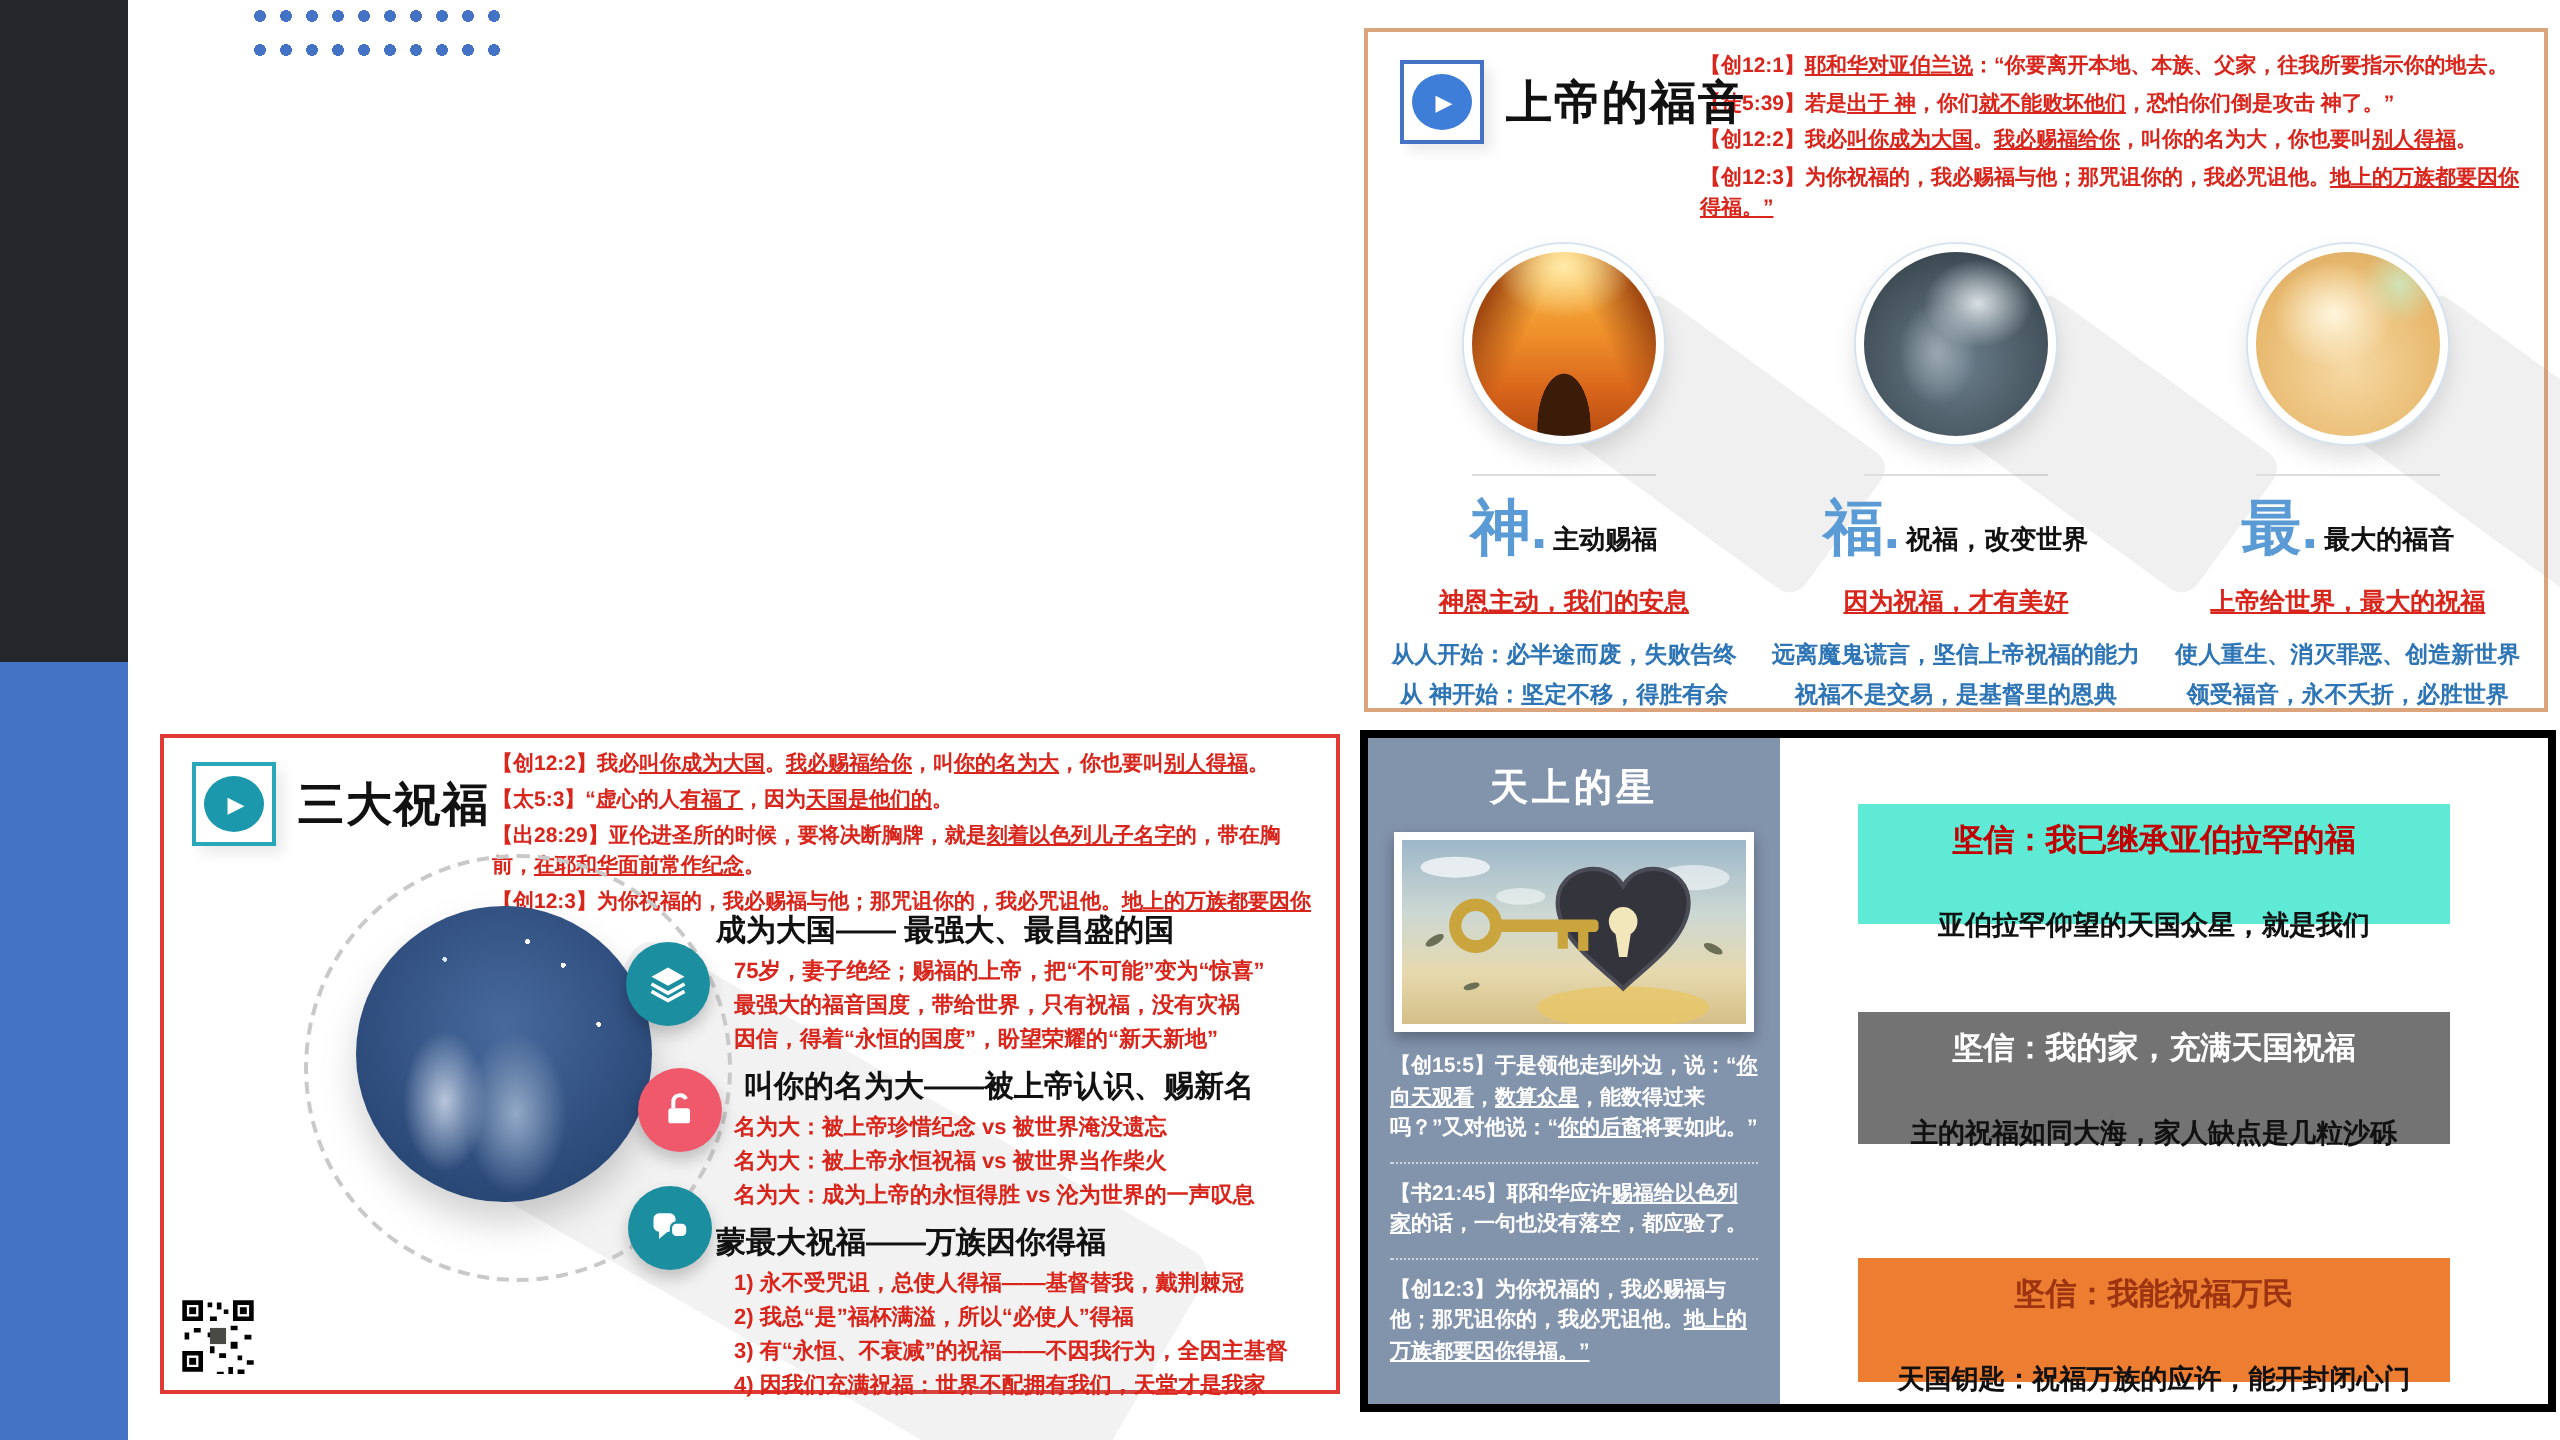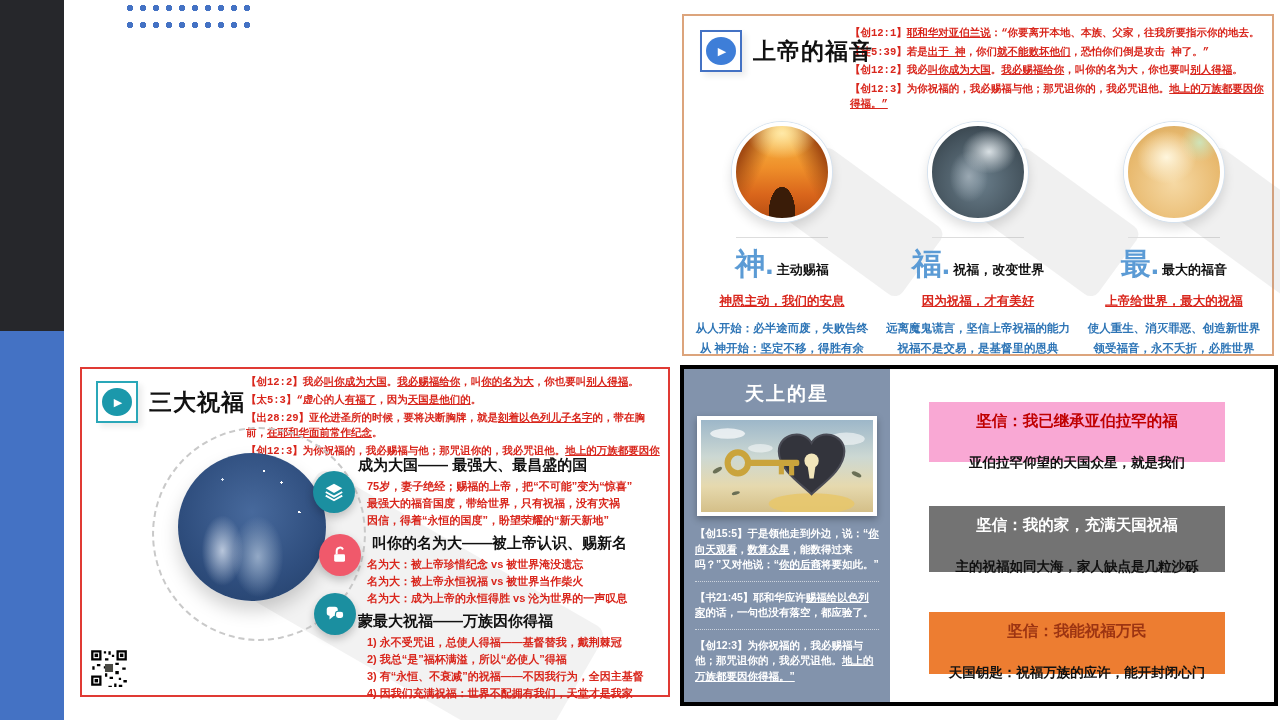--- a/index.html
+++ b/index.html
@@ -28,21 +28,21 @@
   .panel{background:#fff;}
   .phead{position:absolute;display:flex;align-items:center;gap:11px;z-index:4;}
   .play{width:38px;height:38px;border:2px solid #4472c4;background:#fff;display:grid;place-items:center;
         box-shadow:4px 4px 6px rgba(0,0,0,.08);}
   .play .pc{width:28px;height:28px;border-radius:50%;background:#3e7ed8;color:#fff;display:grid;place-items:center;
         font-size:11px;padding-left:2px;}
   .play.teal{border-color:#2aa7b8;}
   .play.teal .pc{background:#1b98ab;}
   .phead h2{margin:0;font-size:23px;font-weight:900;letter-spacing:1px;}
 
-  .verses{color:#d9261c;font-weight:700;font-family:Liberation Mono, monospace;}
+  .verses{color:#d9261c;font-weight:700;}
   .verses p{margin:0 0 3px 0;}
 
   
   .gospel{left:682px;top:14px;width:588px;height:338px;border:2px solid #dca47c;}
   .gospel .phead{left:16px;top:14px;}
   .gverses{left:166px;top:10px;width:416px;font-size:10.5px;line-height:15.5px;}
   .gcols{left:0;top:98px;width:100%;display:flex;}
   .gcol{width:33.33%;display:flex;flex-direction:column;align-items:center;position:relative;padding-top:8px;}
   .gshadow{position:absolute;top:66px;left:52%;width:150px;height:84px;background:rgba(150,150,150,.14);
         transform:rotate(36deg);border-radius:10px;z-index:0;}
@@ -103,23 +103,23 @@
   .stitle{margin:12px 0 0;text-align:center;color:#fff;font-size:19px;font-weight:900;letter-spacing:2px;}
   .simg{margin:9px auto 0;width:172px;height:92px;background:#fff;padding:4px;box-shadow:0 3px 7px rgba(0,0,0,.3);}
   .scene{position:relative;width:100%;height:100%;overflow:hidden;
         background:linear-gradient(180deg,#9db7c9 0%,#ccd8d3 40%,#e6d9ae 72%,#d4bf88 100%);}
   .sverses{margin:10px 11px 0;color:#fff;font-size:10.5px;font-weight:700;line-height:15.5px;}
   .sverses p{margin:0;}
   .sep{border:0;border-top:1px dotted rgba(255,255,255,.6);margin:8px 0;}
   .sbox{position:absolute;left:245px;width:296px;text-align:center;padding-top:7px;box-sizing:border-box;}
   .sbox .bt{font-size:15.5px;font-weight:900;line-height:23px;}
   .sbox .bs{font-size:13.5px;font-weight:900;color:#111;line-height:22px;margin-top:20px;}
-  .box-gold{top:33px;height:60px;background:#f9a8d4;}  .box-gold .bt{color:#c00000;}
+  .box-gold{top:33px;height:60px;background:#5eead4;}  .box-gold .bt{color:#c00000;}
   .box-blue{top:137px;height:66px;background:#737373;} .box-blue .bt{color:#fff;}
-  .box-orange{top:243px;height:62px;background:#ed7d31;} .box-orange .bt{color:#9c3412;}
+  .box-orange{top:260px;height:62px;background:#ed7d31;} .box-orange .bt{color:#9c3412;}
 </style>
 </head>
 <body>
 
 <div class="slide">
 
   <div class="abs bar-dark"></div>
   <div class="abs bar-blue"></div>
 
   <div class="abs dots"></div>

